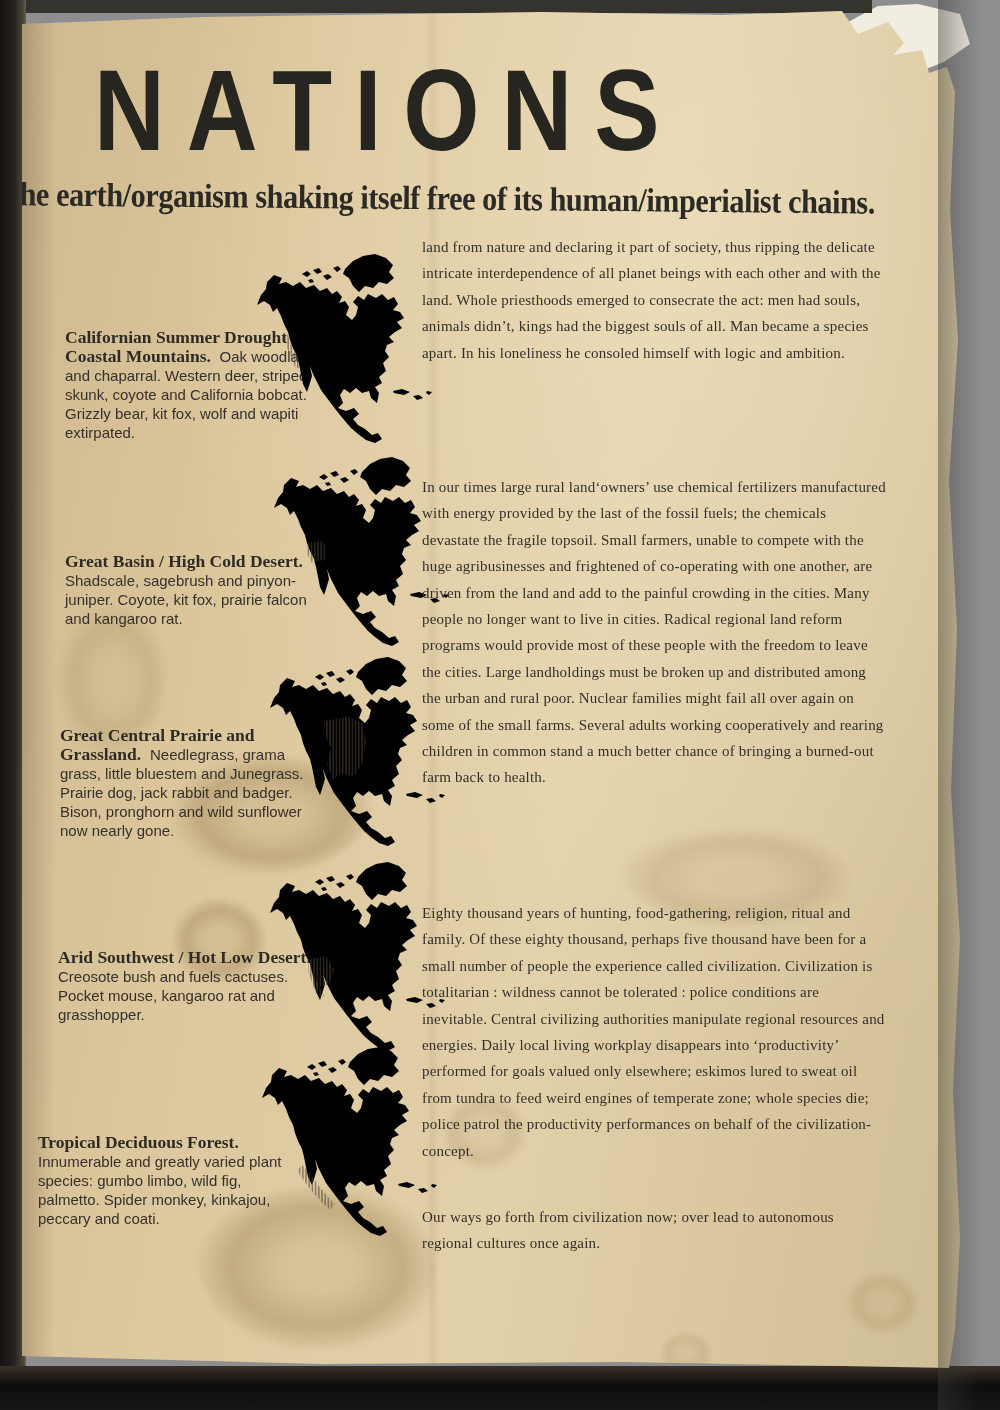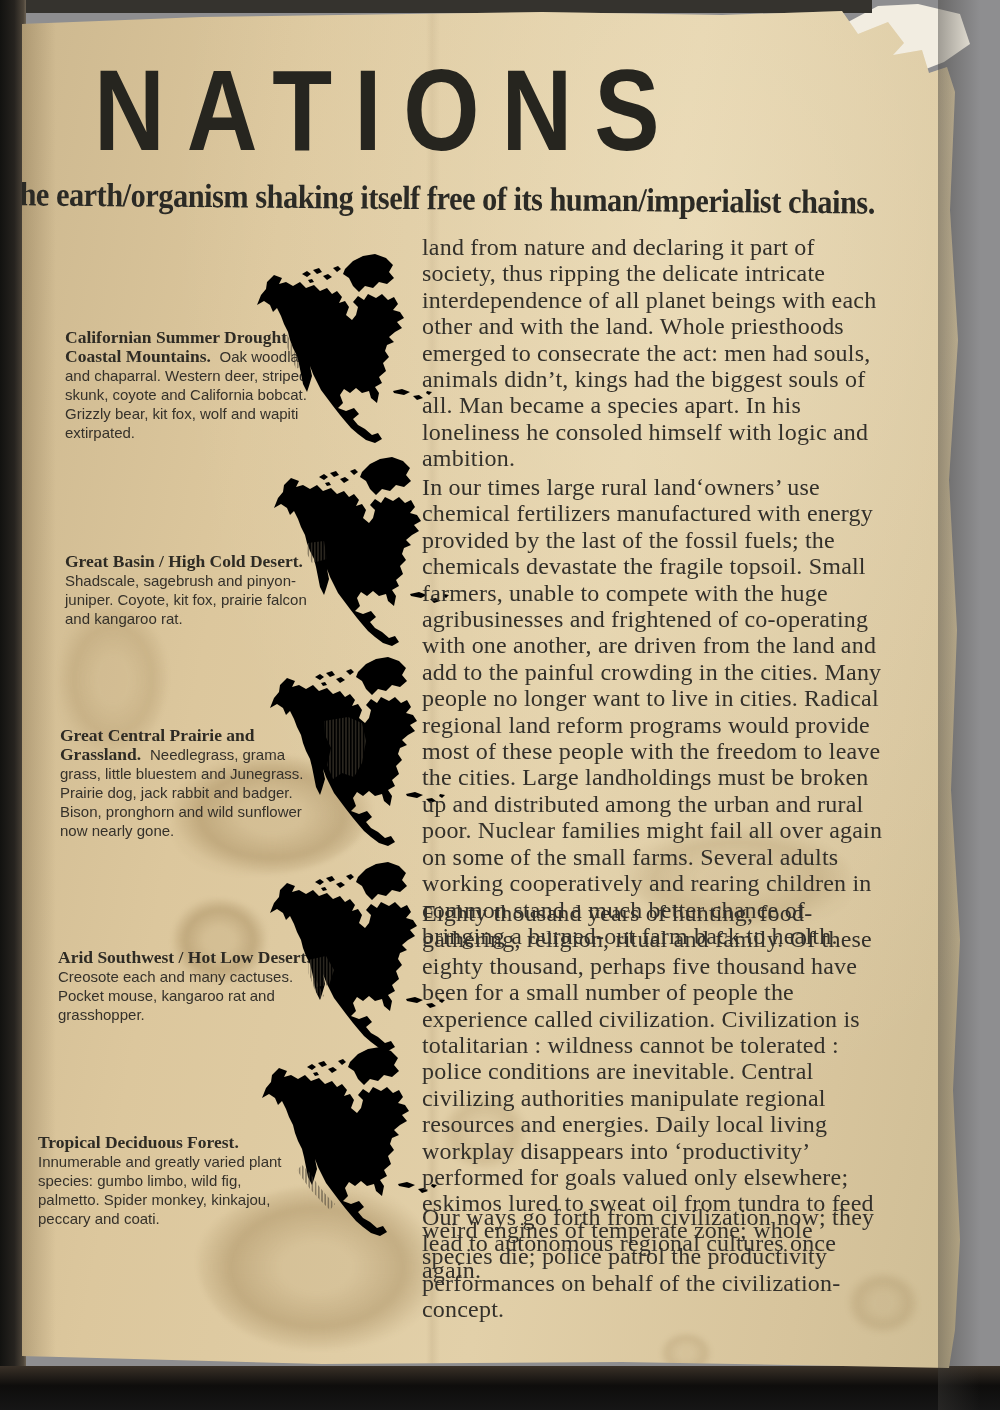--- a/index.html
+++ b/index.html
@@ -51,21 +51,21 @@
     font-family:"Liberation Sans","DejaVu Sans",sans-serif;
     font-size:15px;line-height:19px;
   }
   .cap-lead{
     font-family:"Liberation Serif","DejaVu Serif",serif;
     font-weight:bold;font-size:17.5px;color:#2e2b24;margin-top:32px;
   }
   .map{position:absolute;}
   .body-par{
     position:absolute;left:400px;width:464px;margin:0;
-    font-size:24px;line-height:26.4px;color:#33302a;
+    font-size:15px;line-height:26.4px;color:#33302a;
     letter-spacing:.2px;
   }
   .stain{position:absolute;pointer-events:none;filter:blur(2px);}
   .s-a{background:radial-gradient(closest-side, rgba(138,108,58,.10) 30%, rgba(130,100,52,.30) 72%, rgba(130,100,52,.03));}
   .s-b{background:radial-gradient(closest-side, rgba(138,108,58,.06) 30%, rgba(130,100,52,.17) 72%, rgba(130,100,52,.02));}
 </style>
 </head>
 <body>
 
 <div class="tear-backing"></div>
@@ -109,21 +109,21 @@
   <div class="caption" style="left:43px;top:542px;width:255px;">
     <span class="cap-lead">Great Basin / High Cold Desert.&nbsp; </span>
     <span class="cap-body">Shadscale, sagebrush and pinyon-juniper.  Coyote, kit fox, prairie falcon and kangaroo rat.</span>
   </div>
   <div class="caption" style="left:38px;top:716px;width:262px;">
     <span class="cap-lead">Great Central Prairie and Grassland.&nbsp; </span>
     <span class="cap-body">Needlegrass, grama grass, little bluestem and Junegrass.  Prairie dog, jack rabbit and badger. Bison, pronghorn and wild sunflower now nearly gone.</span>
   </div>
   <div class="caption" style="left:36px;top:938px;width:258px;">
     <span class="cap-lead">Arid Southwest / Hot Low Desert.&nbsp; </span>
-    <span class="cap-body">Creosote each and many cactuses.  Pocket mouse, kangaroo rat and grasshopper.</span>
+    <span class="cap-body">Creosote bush and fuels cactuses.  Pocket mouse, kangaroo rat and grasshopper.</span>
   </div>
   <div class="caption" style="left:16px;top:1123px;width:258px;">
     <span class="cap-lead">Tropical Deciduous Forest.&nbsp; </span>
     <span class="cap-body">Innumerable and greatly varied plant species:  gumbo limbo, wild fig, palmetto.  Spider monkey, kinkajou, peccary and coati.</span>
   </div>
 
   <svg class="map" style="left:223px;top:240px;" width="200" height="205" viewBox="0 0 200 205">
     <use href="#na-shape"></use>
     <polygon points="42,84 47,95 51,106 55,117 51,119 46,107 42,97 39,88" fill="url(#hatchp)" stroke="none"></polygon>
   </svg>
@@ -141,17 +141,17 @@
     <polygon points="57,120 62,130 66,138 62,141 56,130 53,122" fill="url(#hatchp)" stroke="none"></polygon>
   </svg>
   <svg class="map" style="left:228px;top:1033px;" width="200" height="205" viewBox="0 0 200 205">
     <use href="#na-shape"></use>
     <polygon points="52,122 60,130 68,142 77,153 85,161 80,167 70,157 60,146 52,135 47,127" fill="url(#hatchp)" stroke="none"></polygon>
   </svg>
 
   <p class="body-par" style="top:224px;">land from nature and declaring it part of society, thus ripping the delicate intricate interdependence of all planet beings with each other and with the land.  Whole priesthoods emerged to consecrate the act: men had souls, animals didn’t, kings had the biggest souls of all.  Man became a species apart.  In his loneliness he consoled himself with logic and ambition.</p>
   <p class="body-par" style="top:464px;">In our times large rural land‘owners’ use chemical fertilizers manufactured with energy provided by the last of the fossil fuels; the chemicals devastate the fragile topsoil.  Small farmers, unable to compete with the huge agribusinesses and frightened of co-operating with one another, are driven from the land and add to the painful crowding in the cities.  Many people no longer want to live in cities.  Radical regional land reform programs would provide most of these people with the freedom to leave the cities.  Large landholdings must be broken up and distributed among the urban and rural poor.  Nuclear families might fail all over again on some of the small farms.  Several adults working cooperatively and rearing children in common stand a much better chance of bringing a burned-out farm back to health.</p>
   <p class="body-par" style="top:890px;">Eighty thousand years of hunting, food-gathering, religion, ritual and family.  Of these eighty thousand, perhaps five thousand have been for a small number of people the experience called civilization. Civilization is totalitarian : wildness cannot be tolerated : police conditions are inevitable.  Central civilizing authorities manipulate regional resources and energies.  Daily local living workplay disappears into ‘productivity’ performed for goals valued only elsewhere; eskimos lured to sweat oil from tundra to feed weird engines of temperate zone; whole species die; police patrol the productivity performances on behalf of the civilization-concept.</p>
-  <p class="body-par" style="top:1194px;">Our ways go forth from civilization now; they lead to autonomous regional cultures once again.</p>
+  <p class="body-par" style="top:1194px;">Our ways go forth from civilization now; over lead to autonomous regional cultures once again.</p>
 
 </div>
 
 <div class="right-shadow"></div>
 
 </body></html>

